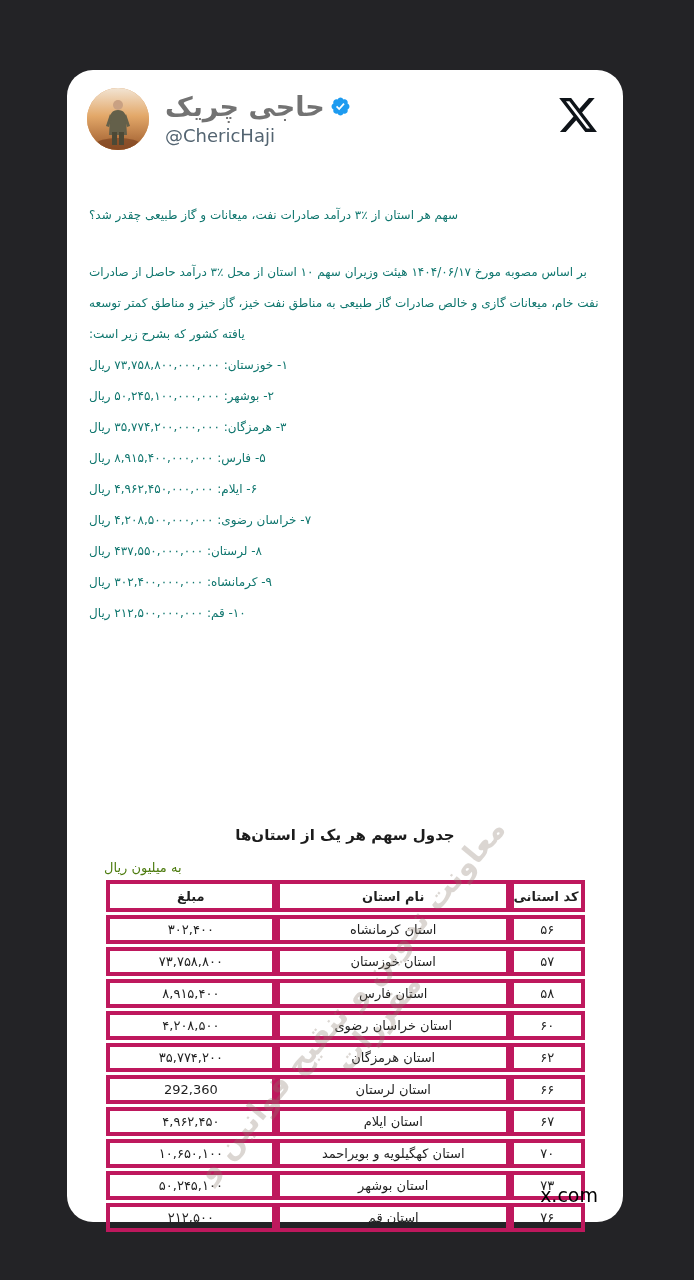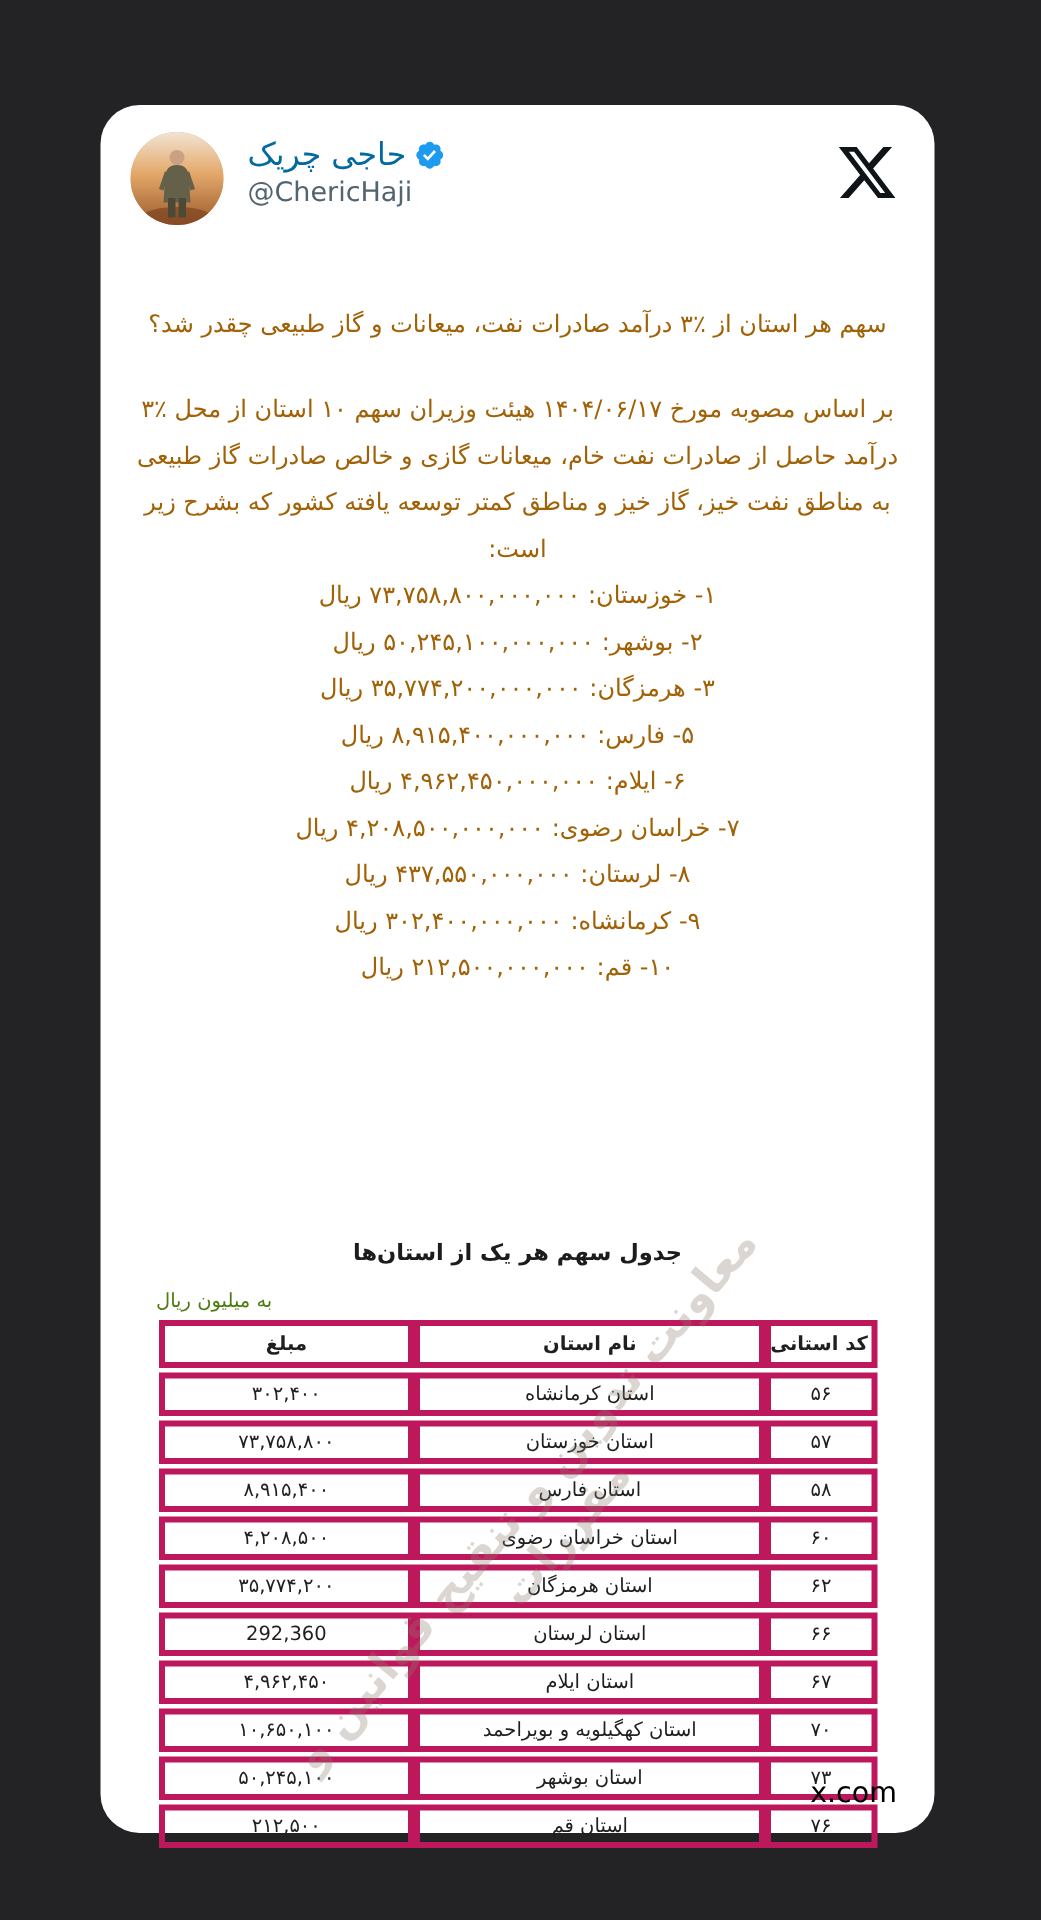--- a/index.html
+++ b/index.html
@@ -14,34 +14,34 @@
     background:#ffffff;border-radius:26px;
   }
   
   .header{position:absolute;left:20px;top:18px;right:22px;height:64px;}
   .avatar{
     position:absolute;left:0;top:0;width:62px;height:62px;border-radius:50%;
     overflow:hidden;background:#d99a5d;
   }
   .namewrap{position:absolute;left:78px;top:3px;}
   .name-row{display:flex;align-items:center;gap:5px;}
-  .name{font-size:21px;font-weight:normal;color:#0369a1;}
+  .name{font-size:27px;font-weight:bold;color:#737373;}
   .badge{width:21px;height:21px;flex:0 0 auto;}
   .handle{font-size:18px;color:#536471;margin-top:3px;}
   .xlogo{position:absolute;right:2px;top:6px;width:42px;height:42px;}
   
   .translate{
     position:absolute;left:21px;top:100px;display:flex;align-items:center;gap:9px;
   }
   .translate-label{color:#1d9bf0;font-size:19px;}
   
   .tweet-text{
     position:absolute;left:22px;top:130px;width:512px;
-    direction:rtl;text-align:center;
-    color:#a16207;font-size:16px;line-height:31px;
+    direction:rtl;text-align:left;
+    color:#0f766e;font-size:12px;line-height:31px;
   }
   .tweet-text .para{margin:0 0 26px 0;}
   .tweet-text .line{display:block;}
   
   .doc{position:absolute;left:22px;top:756px;width:512px;}
   .doc-title{
     text-align:center;direction:rtl;font-weight:bold;
     font-size:15px;color:#1c1c1c;margin-bottom:16px;
   }
   .doc-unit{

